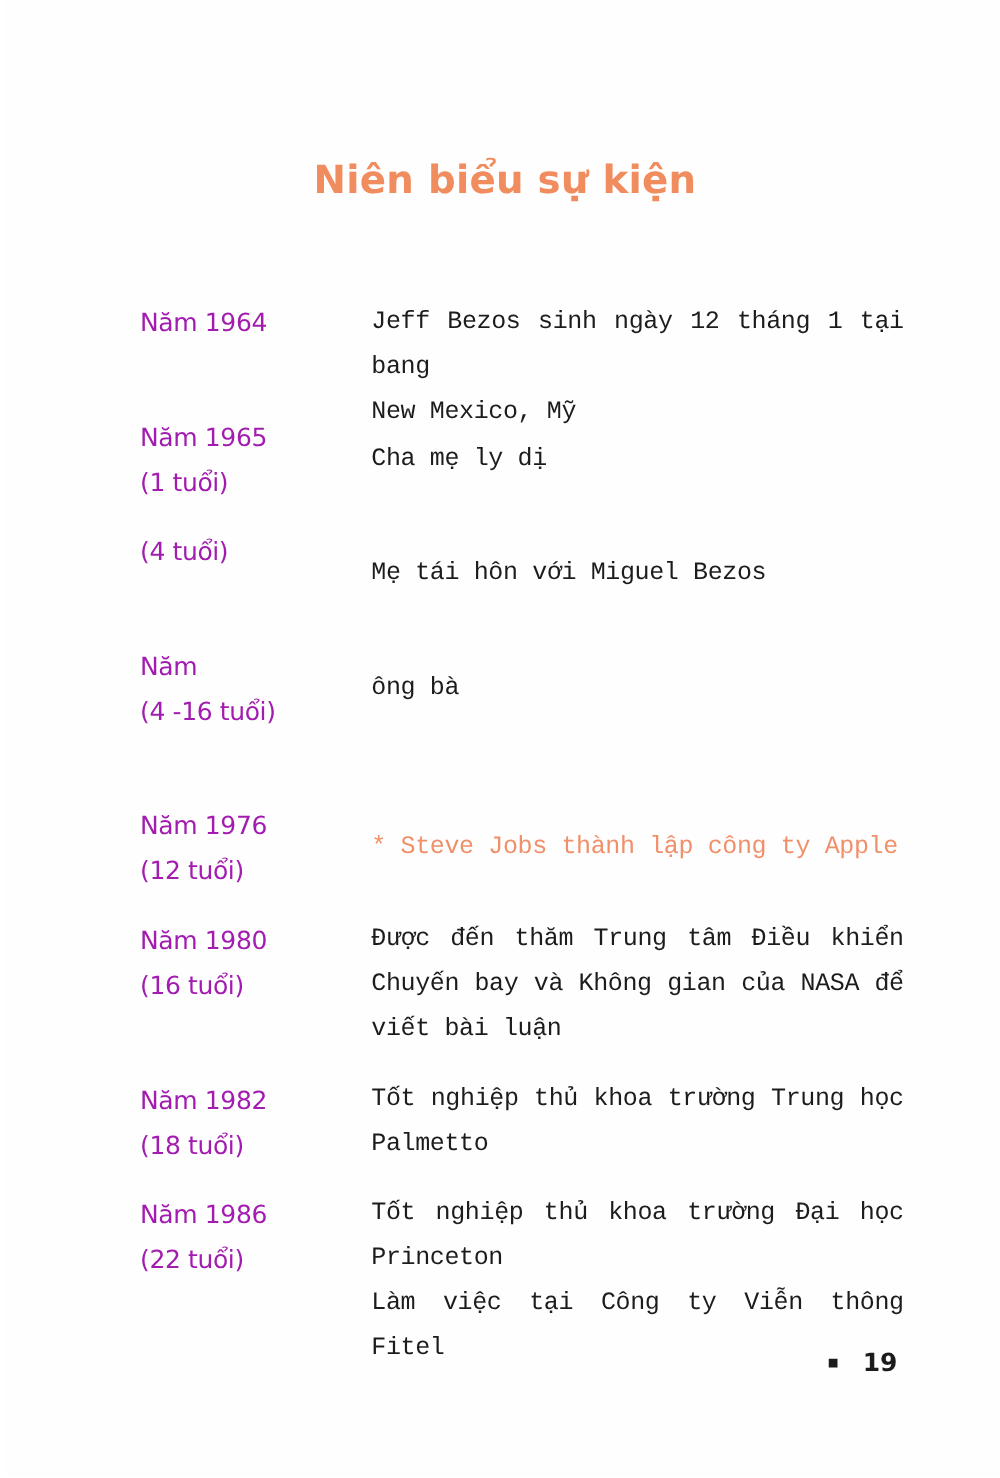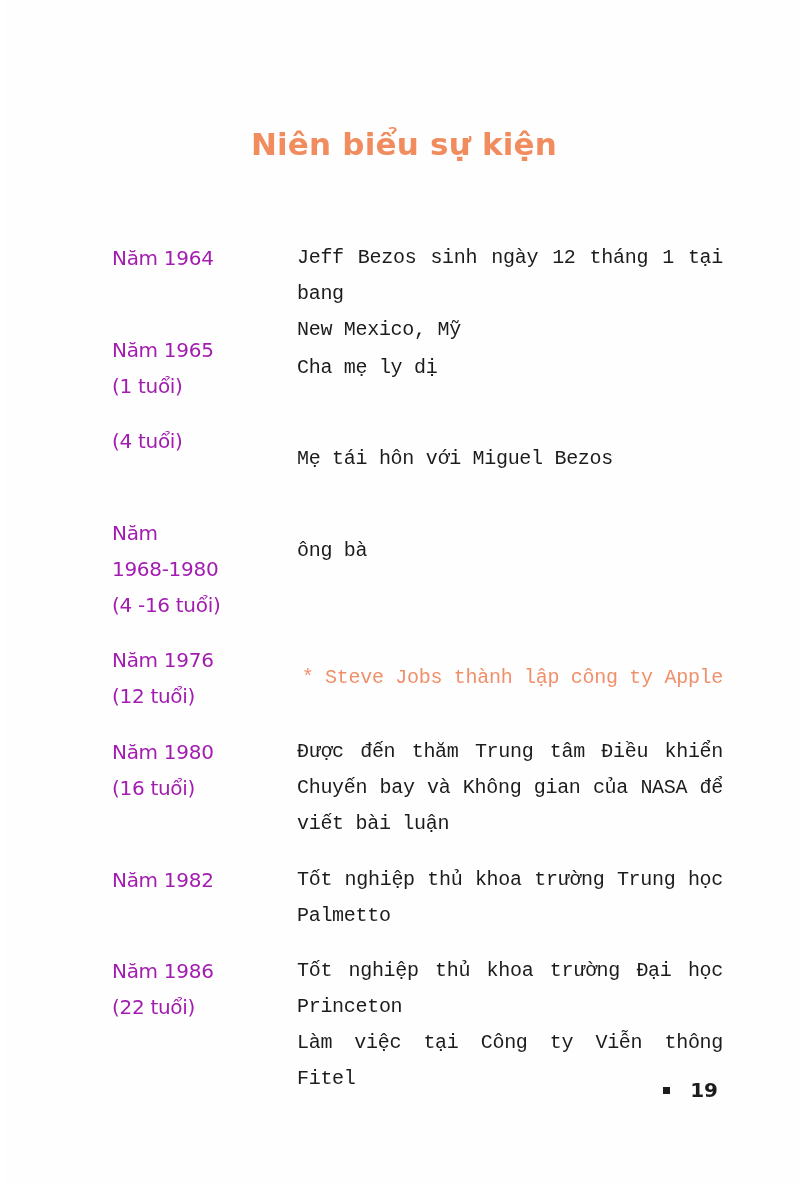--- a/index.html
+++ b/index.html
@@ -64,21 +64,21 @@
       font-family: Liberation Mono, monospace;
       font-size: 20px;
       color: #1c1c1c;
       text-align: justify;
       letter-spacing: -0.3px;
       margin-left: 29px;
     }
     .event span { display: block; }
     .event.note {
       color: #f0906a;
-      text-align: right;
+      text-align: left;
     }
     .page-number {
       position: absolute;
       right: 86px;
       top: 1078px;
       font-family: "DejaVu Sans", sans-serif;
       font-weight: bold;
       font-size: 20px;
       color: #1c1c1c;
       display: flex;
@@ -126,21 +126,20 @@
         <span>(4 tuổi)</span>
       </div>
       <div class="event" style="top:18px;">
         <span>Mẹ tái hôn với Miguel Bezos</span>
       </div>
     </div>
 
     <div class="row" style="top:275px;">
       <div class="year">
         <span>Năm</span>
-        <span>1968-1980</span>
         <span>(4 -16 tuổi)</span>
       </div>
       <div class="event" style="top:18px;">
         <span>ông bà</span>
       </div>
     </div>
 
     <div class="row" style="top:402px;">
       <div class="year">
         <span>Năm 1976</span>
@@ -159,20 +158,21 @@
       <div class="event">
         <span style="text-align-last: justify;">Được đến thăm Trung tâm Điều khiển</span>
         <span style="text-align-last: justify;">Chuyến bay và Không gian của NASA để</span>
         <span>viết bài luận</span>
       </div>
     </div>
 
     <div class="row" style="top:622px;">
       <div class="year">
         <span>Năm 1982</span>
+        <span>(18 tuổi)</span>
       </div>
       <div class="event">
         <span style="text-align-last: justify;">Tốt nghiệp thủ khoa trường Trung học</span>
         <span>Palmetto</span>
       </div>
     </div>
 
     <div class="row" style="top:713px;">
       <div class="year">
         <span>Năm 1986</span>

